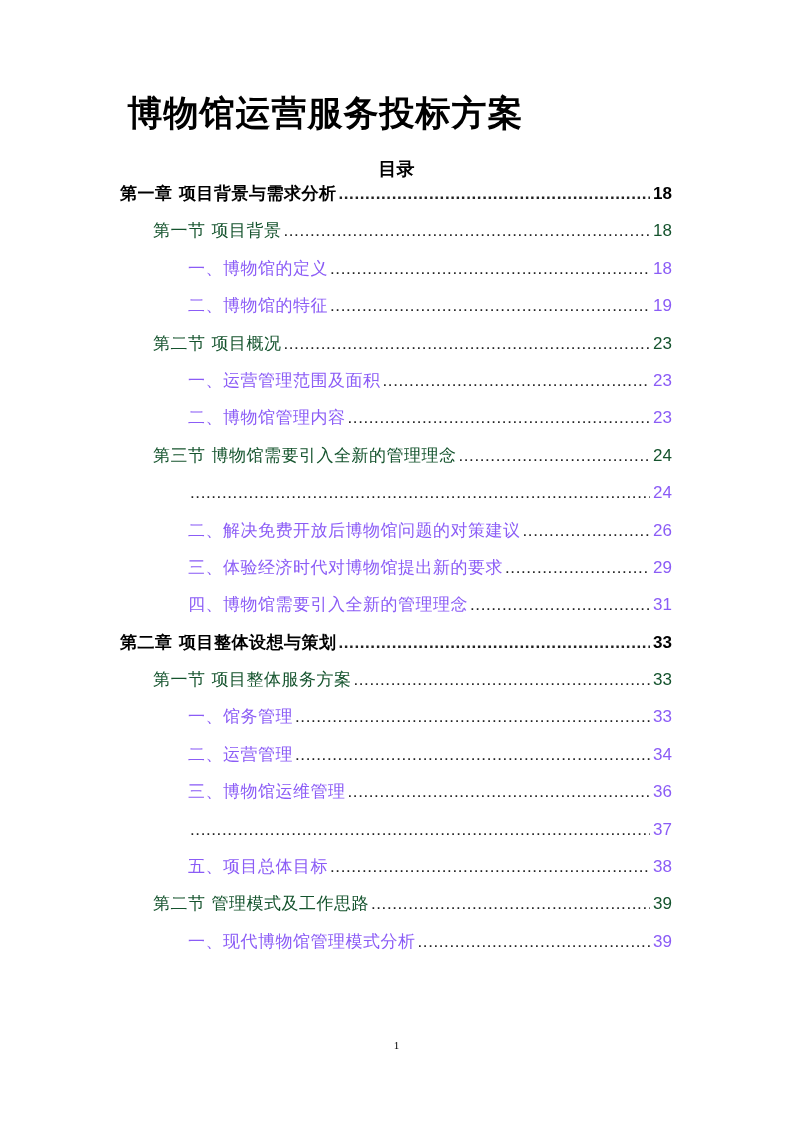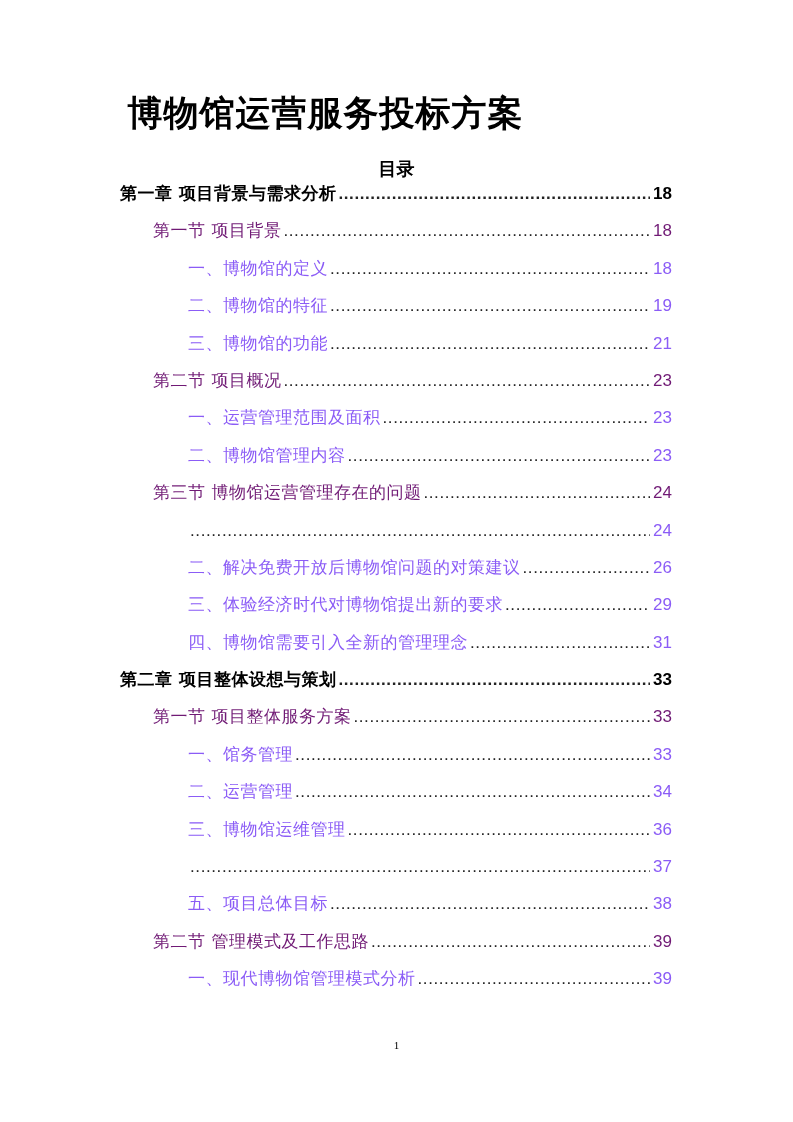--- a/index.html
+++ b/index.html
@@ -51,21 +51,21 @@
       line-height: 37.4px;
       font-size: 17px;
       white-space: nowrap;
     }
     .toc-row.level-1 {
       font-weight: bold;
       padding-left: 0;
     }
     .toc-row.level-2 {
       padding-left: 33px;
-      color: #701a75;
+      color: #14532d;
     }
     .toc-row.level-3 {
       padding-left: 68px;
       color: #8b5cf6;
     }
     .toc-row .label {
       flex: 0 0 auto;
       letter-spacing: 0.5px;
     }
     .toc-row .leader {
@@ -115,42 +115,37 @@
   <div class="toc-row level-3">
     <span class="label">一、博物馆的定义</span>
     <span class="leader"></span>
     <span class="page">18</span>
   </div>
   <div class="toc-row level-3">
     <span class="label">二、博物馆的特征</span>
     <span class="leader"></span>
     <span class="page">19</span>
   </div>
-  <div class="toc-row level-3">
-    <span class="label">三、博物馆的功能</span>
-    <span class="leader"></span>
-    <span class="page">21</span>
-  </div>
   <div class="toc-row level-2">
     <span class="label">第二节  项目概况</span>
     <span class="leader"></span>
     <span class="page">23</span>
   </div>
   <div class="toc-row level-3">
     <span class="label">一、运营管理范围及面积</span>
     <span class="leader"></span>
     <span class="page">23</span>
   </div>
   <div class="toc-row level-3">
     <span class="label">二、博物馆管理内容</span>
     <span class="leader"></span>
     <span class="page">23</span>
   </div>
   <div class="toc-row level-2">
-    <span class="label">第三节  博物馆运营管理存在的问题</span>
+    <span class="label">第三节  博物馆需要引入全新的管理理念</span>
     <span class="leader"></span>
     <span class="page">24</span>
   </div>
   <div class="toc-row level-3">
     <span class="leader"></span>
     <span class="page">24</span>
   </div>
   <div class="toc-row level-3">
     <span class="label">二、解决免费开放后博物馆问题的对策建议</span>
     <span class="leader"></span>

